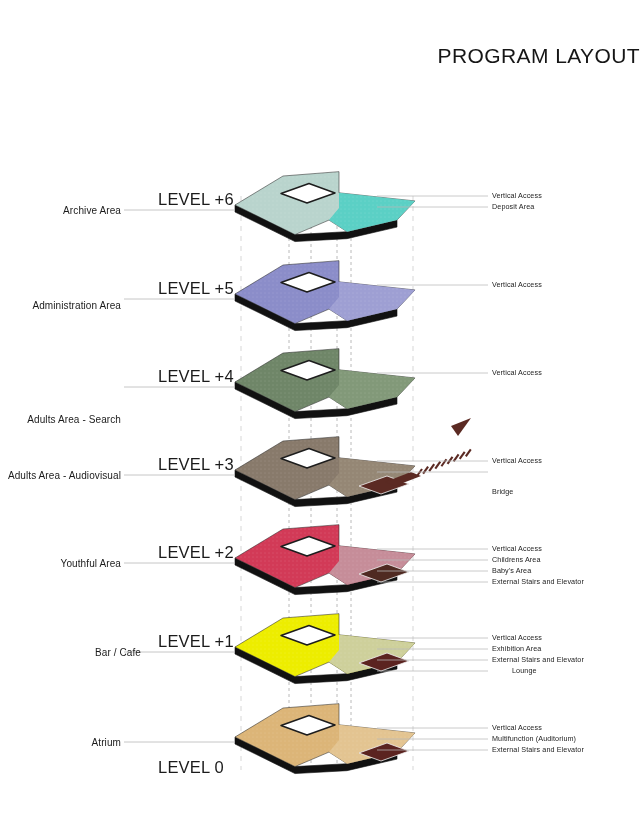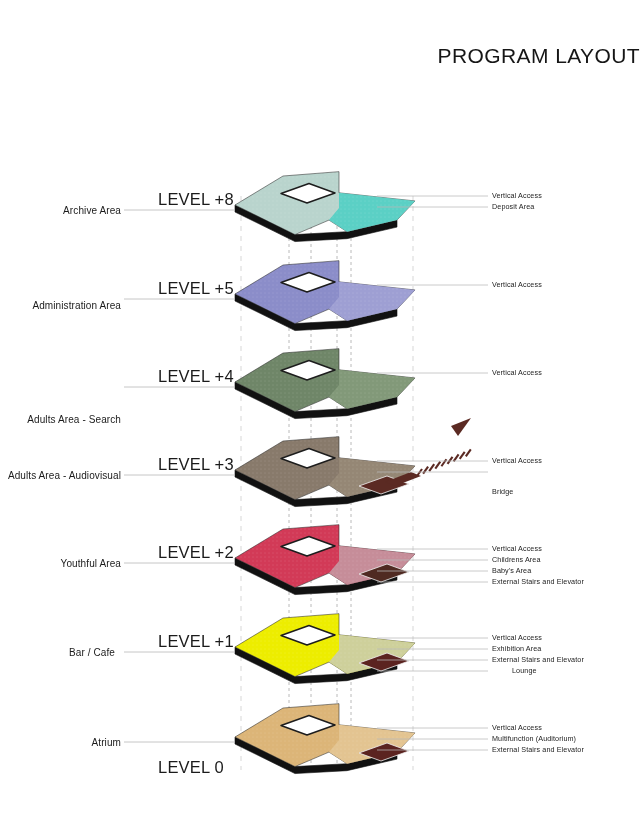--- a/index.html
+++ b/index.html
@@ -157,42 +157,42 @@
         <line x1="377" y1="660" x2="488" y2="660" stroke="#b8b8b8" stroke-width="0.75"></line>
         <line x1="377" y1="671" x2="488" y2="671" stroke="#b8b8b8" stroke-width="0.75"></line>
         <line x1="124" y1="742" x2="235" y2="742" stroke="#b8b8b8" stroke-width="0.8"></line>
         <line x1="377" y1="728" x2="488" y2="728" stroke="#b8b8b8" stroke-width="0.75"></line>
         <line x1="377" y1="739" x2="488" y2="739" stroke="#b8b8b8" stroke-width="0.75"></line>
         <line x1="377" y1="750" x2="488" y2="750" stroke="#b8b8b8" stroke-width="0.75"></line>
       </g>
   </svg>
 
   <div id="text-layer">
-      <div class="lvl-name" style="left: 158px; top: 190px;">LEVEL +8</div>
+      <div class="lvl-name" style="left: 158px; top: 190px;">LEVEL +6</div>
       <div class="left-label" style="right: 519px; top: 205px;">Archive Area</div>
       <div class="right-label" style="left: 492px; top: 191px;">Vertical Access</div>
       <div class="right-label" style="left: 492px; top: 202px;">Deposit Area</div>
       <div class="lvl-name" style="left: 158px; top: 279px;">LEVEL +5</div>
       <div class="left-label" style="right: 519px; top: 300px;">Administration Area</div>
       <div class="right-label" style="left: 492px; top: 280px;">Vertical Access</div>
       <div class="lvl-name" style="left: 158px; top: 367px;">LEVEL +4</div>
       <div class="left-label" style="right: 519px; top: 382px; margin-top: 32px;">Adults Area - Search</div>
       <div class="right-label" style="left: 492px; top: 368px;">Vertical Access</div>
       <div class="lvl-name" style="left: 158px; top: 455px;">LEVEL +3</div>
       <div class="left-label" style="right: 519px; top: 470px;">Adults Area - Audiovisual</div>
       <div class="right-label" style="left: 492px; top: 456px;">Vertical Access</div>
       <div class="right-label" style="left: 492px; top: 443px; margin-top: 44px;">Bridge</div>
       <div class="lvl-name" style="left: 158px; top: 543px;">LEVEL +2</div>
       <div class="left-label" style="right: 519px; top: 558px;">Youthful Area</div>
       <div class="right-label" style="left: 492px; top: 544px;">Vertical Access</div>
       <div class="right-label" style="left: 492px; top: 555px;">Childrens Area</div>
       <div class="right-label" style="left: 492px; top: 566px;">Baby's Area</div>
       <div class="right-label" style="left: 492px; top: 577px;">External Stairs and Elevator</div>
       <div class="lvl-name" style="left: 158px; top: 632px;">LEVEL +1</div>
-      <div class="left-label" style="right: 525px; top: 647px; padding-left: 44px;">Bar / Cafe</div>
+      <div class="left-label" style="right: 499px; top: 647px; padding-left: 44px;">Bar / Cafe</div>
       <div class="right-label" style="left: 492px; top: 633px;">Vertical Access</div>
       <div class="right-label" style="left: 492px; top: 644px;">Exhibition Area</div>
       <div class="right-label" style="left: 492px; top: 655px;">External Stairs and Elevator</div>
       <div class="right-label" style="left: 492px; top: 666px; padding-left: 20px;">Lounge</div>
       <div class="lvl-name" style="left: 158px; top: 722px; margin-top: 36px;">LEVEL 0</div>
       <div class="left-label" style="right: 519px; top: 737px;">Atrium</div>
       <div class="right-label" style="left: 492px; top: 723px;">Vertical Access</div>
       <div class="right-label" style="left: 492px; top: 734px;">Multifunction (Auditorium)</div>
       <div class="right-label" style="left: 492px; top: 745px;">External Stairs and Elevator</div>
     </div>

